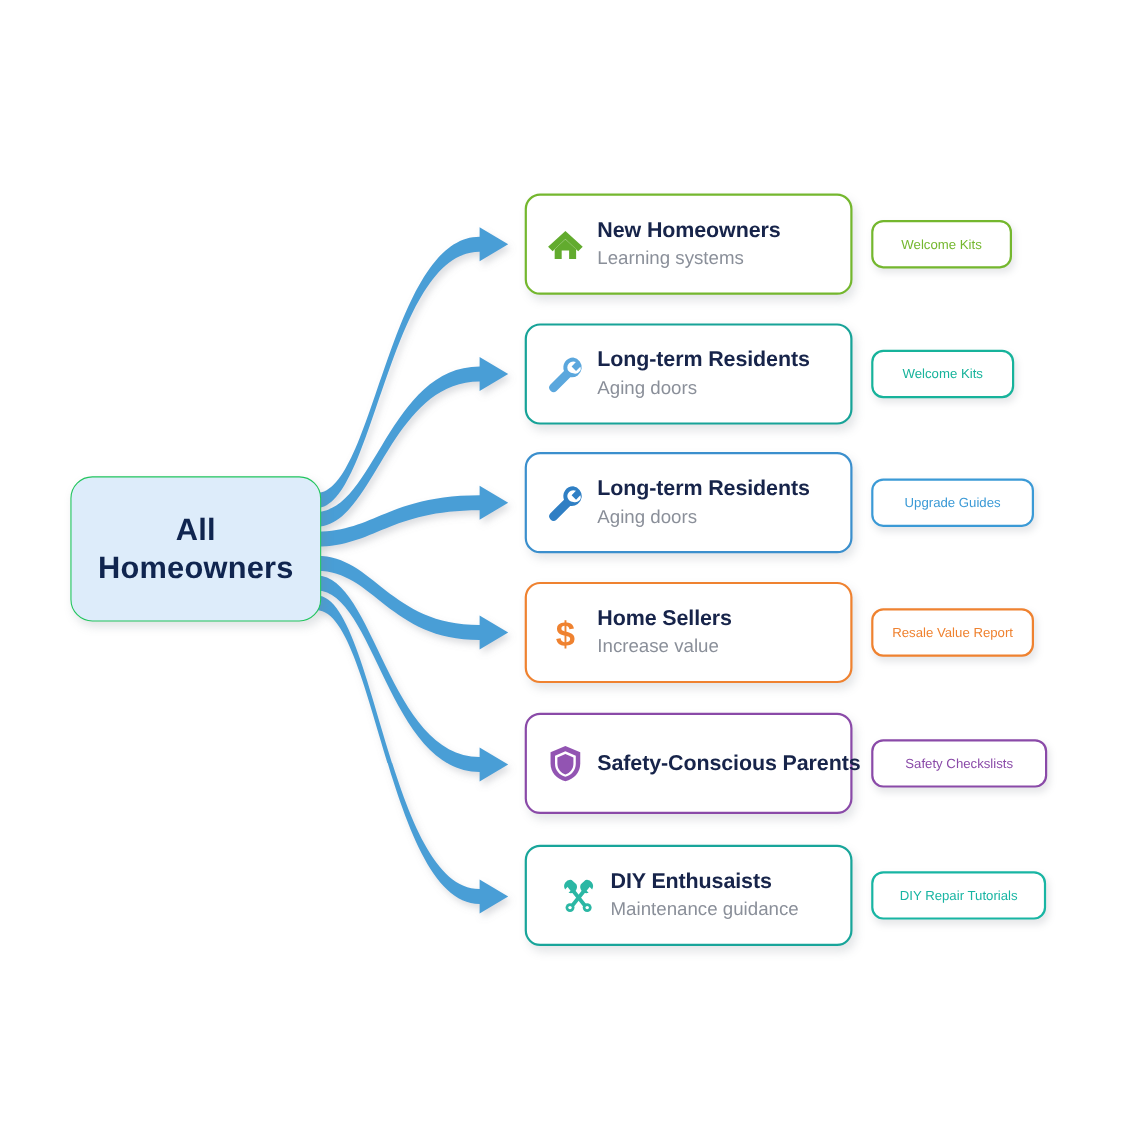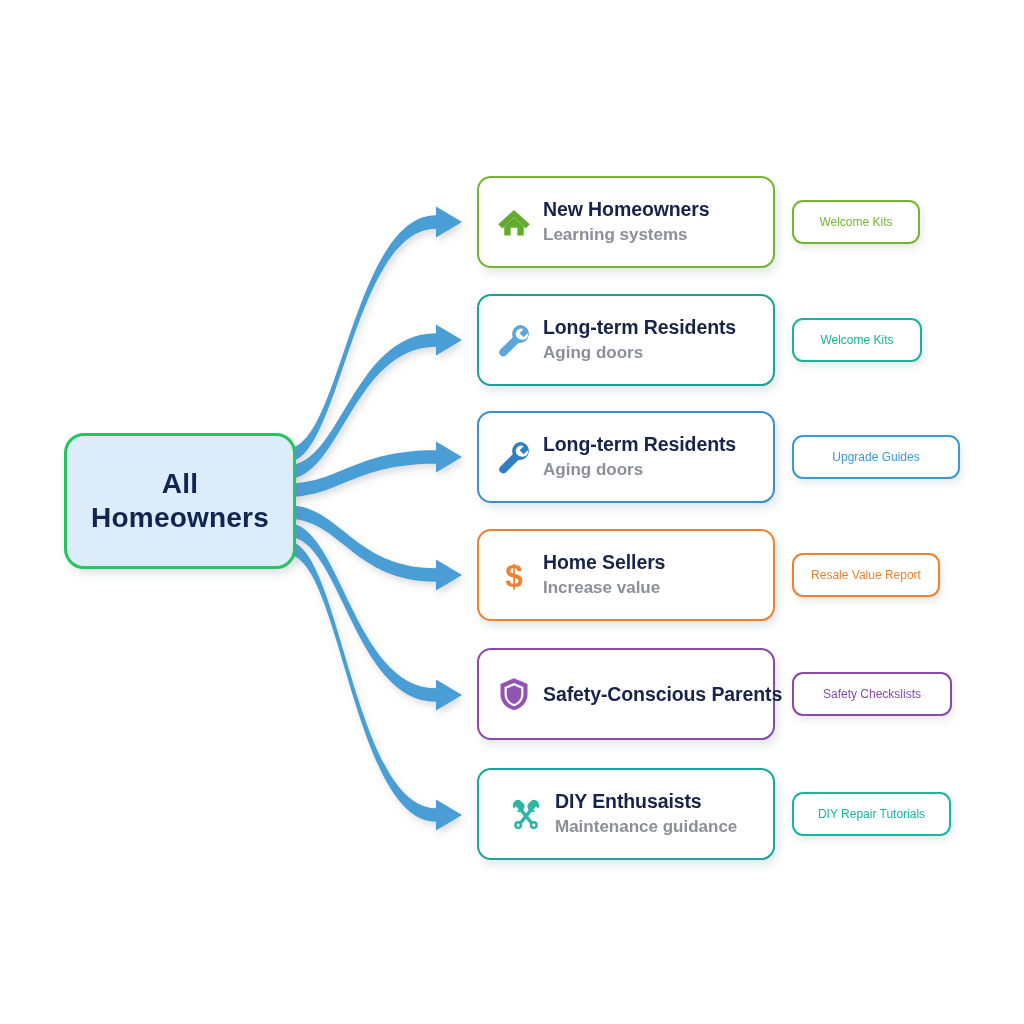--- a/index.html
+++ b/index.html
@@ -13,21 +13,21 @@
   #stage{position:absolute;inset:0;width:1024px;height:1024px;}
 
   
   #connectors{position:absolute;left:0;top:0;width:1024px;height:1024px;z-index:1;}
 
   
   .root-node{
     position:absolute;
     left:64px;top:433px;width:226px;height:130px;
     background:#ddecfa;
-    border:3px solid #22c55e;
+    border:1px solid #22c55e;
     border-radius:20px;
     box-shadow:3px 5px 9px rgba(120,130,140,0.22);
     display:flex;align-items:center;justify-content:center;
     z-index:3;
   }
   .root-label{
     color:#10254f;
     font-size:28px;
     font-weight:bold;
     line-height:1.22;
@@ -53,21 +53,21 @@
     width:54px;min-width:54px;
     display:flex;align-items:center;justify-content:center;
     margin-left:8px;
   }
   .card-text{display:flex;flex-direction:column;justify-content:center;margin-left:2px;}
   .card-title{
     color:#17244a;font-size:19.5px;font-weight:bold;
     line-height:1.15;letter-spacing:-0.1px;white-space:nowrap;
   }
   .card-sub{
-    color:#8a8f99;font-size:17px;font-weight:bold;
+    color:#8a8f99;font-size:17px;font-weight:normal;
     line-height:1.3;margin-top:3px;white-space:nowrap;
   }
 
   
   .tag{
     position:absolute;
     left:792px;
     height:44px;
     background:#ffffff;
     border:2px solid #999;
@@ -142,21 +142,21 @@
           <svg xmlns="http://www.w3.org/2000/svg" width="36" height="36" viewBox="0 0 48 48">
             <path fill="#2f7fc4" d="M33.5 4a12 12 0 0 0-11.2 16.3L5.6 37a5.4 5.4 0 0 0 7.6 7.6l16.7-16.7A12 12 0 1 0 33.5 4zm0 19.2a7.2 7.2 0 1 1 0-14.4c1.2 0 2.3.3 3.3.8l-5.3 5.3 5.4 5.4 5.2-5.2c.4 1 .6 2 .6 3.1a7.2 7.2 0 0 1-9.2 5z"></path>
             <circle fill="#2f7fc4" cx="11" cy="39.5" r="2.6"></circle>
           </svg>
         </div>
         <div class="card-text">
           <div class="card-title">Long-term Residents</div>
           <div class="card-sub">Aging doors</div>
         </div>
       </div>
-      <div class="tag" style="top: 435px; width: 168px; border-color: rgb(59, 154, 214);">
+      <div class="tag" style="top: 435px; width: 148px; border-color: rgb(59, 154, 214);">
         <span class="tag-label" style="color:#3b9ad6">Upgrade Guides</span>
       </div>
       <div class="card" style="top: 529px; border-color: rgb(239, 130, 48);">
         <div class="card-icon">
           <svg xmlns="http://www.w3.org/2000/svg" width="36" height="36" viewBox="0 0 48 48">
             <text x="24" y="40" font-family="Liberation Sans, sans-serif" font-size="42" font-weight="bold" text-anchor="middle" fill="#ef8230">$</text>
           </svg>
         </div>
         <div class="card-text">
           <div class="card-title">Home Sellers</div>

